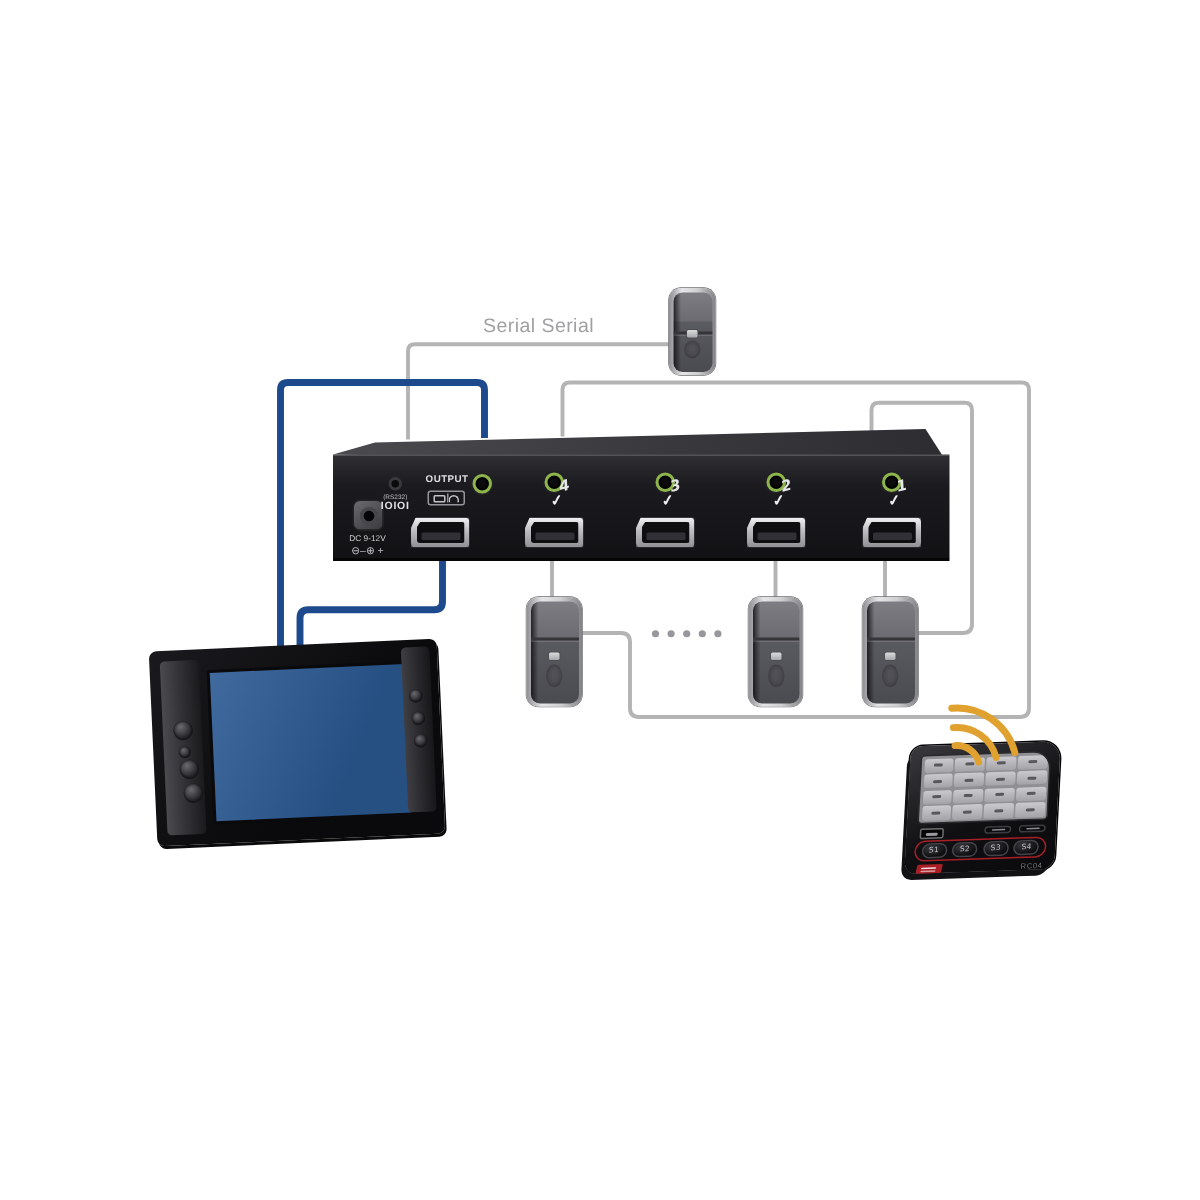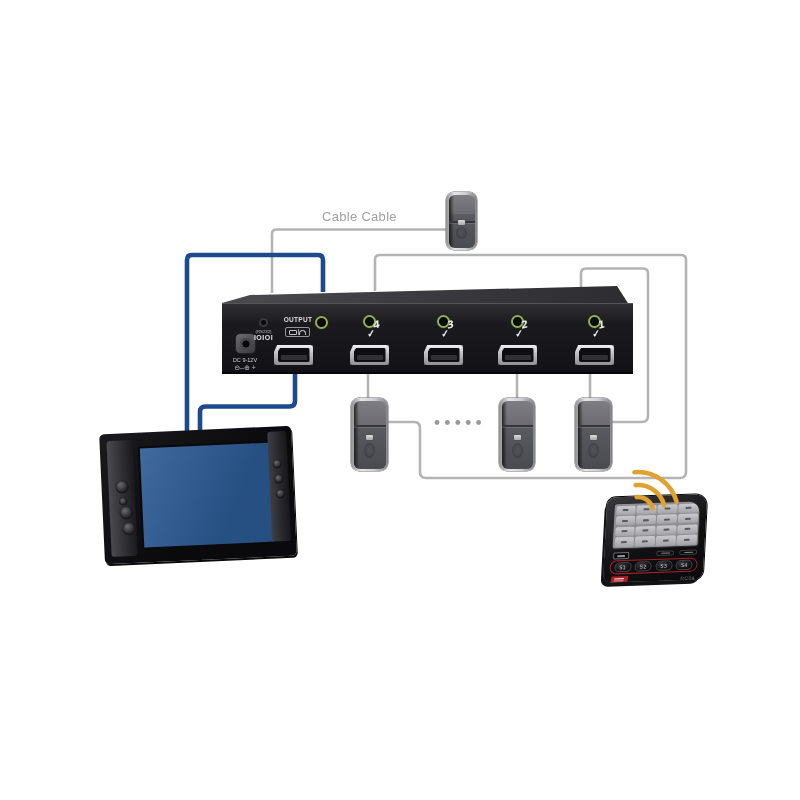--- a/index.html
+++ b/index.html
@@ -124,21 +124,21 @@
     <path class="c-blue" data-name="monitor-cable-output" d="M295 373 V401 Q295 406.5 289.5 406.5 H205.5 Q200 406.5 200 412 V436"></path>
     <g data-name="more-devices-dots">
         <circle cx="437" cy="422.5" r="2.4" data-name="more-devices-dot"></circle>
         <circle cx="447.4" cy="422.5" r="2.4" data-name="more-devices-dot"></circle>
         <circle cx="457.8" cy="422.5" r="2.4" data-name="more-devices-dot"></circle>
         <circle cx="468.2" cy="422.5" r="2.4" data-name="more-devices-dot"></circle>
         <circle cx="478.6" cy="422.5" r="2.4" data-name="more-devices-dot"></circle>
       </g>
   </svg>
 
-  <div class="serial-label" data-name="serial-cable-label">Cable Cable</div>
+  <div class="serial-label" data-name="serial-cable-label">Serial Serial</div>
 
   <div class="plug small" style="left:446px;top:192px;width:31px;height:58px;" data-name="serial-connector-plug">
     <div class="plug-body" data-name="serial-connector-plug-body">
       <div class="plug-divider" data-name="plug-divider"></div>
       <div class="plug-btn" data-name="plug-latch-button"></div>
       <div class="plug-oval" data-name="plug-grip"></div>
     </div>
   </div>
 
   <div class="switch-top" data-name="switch-top-face"></div>

